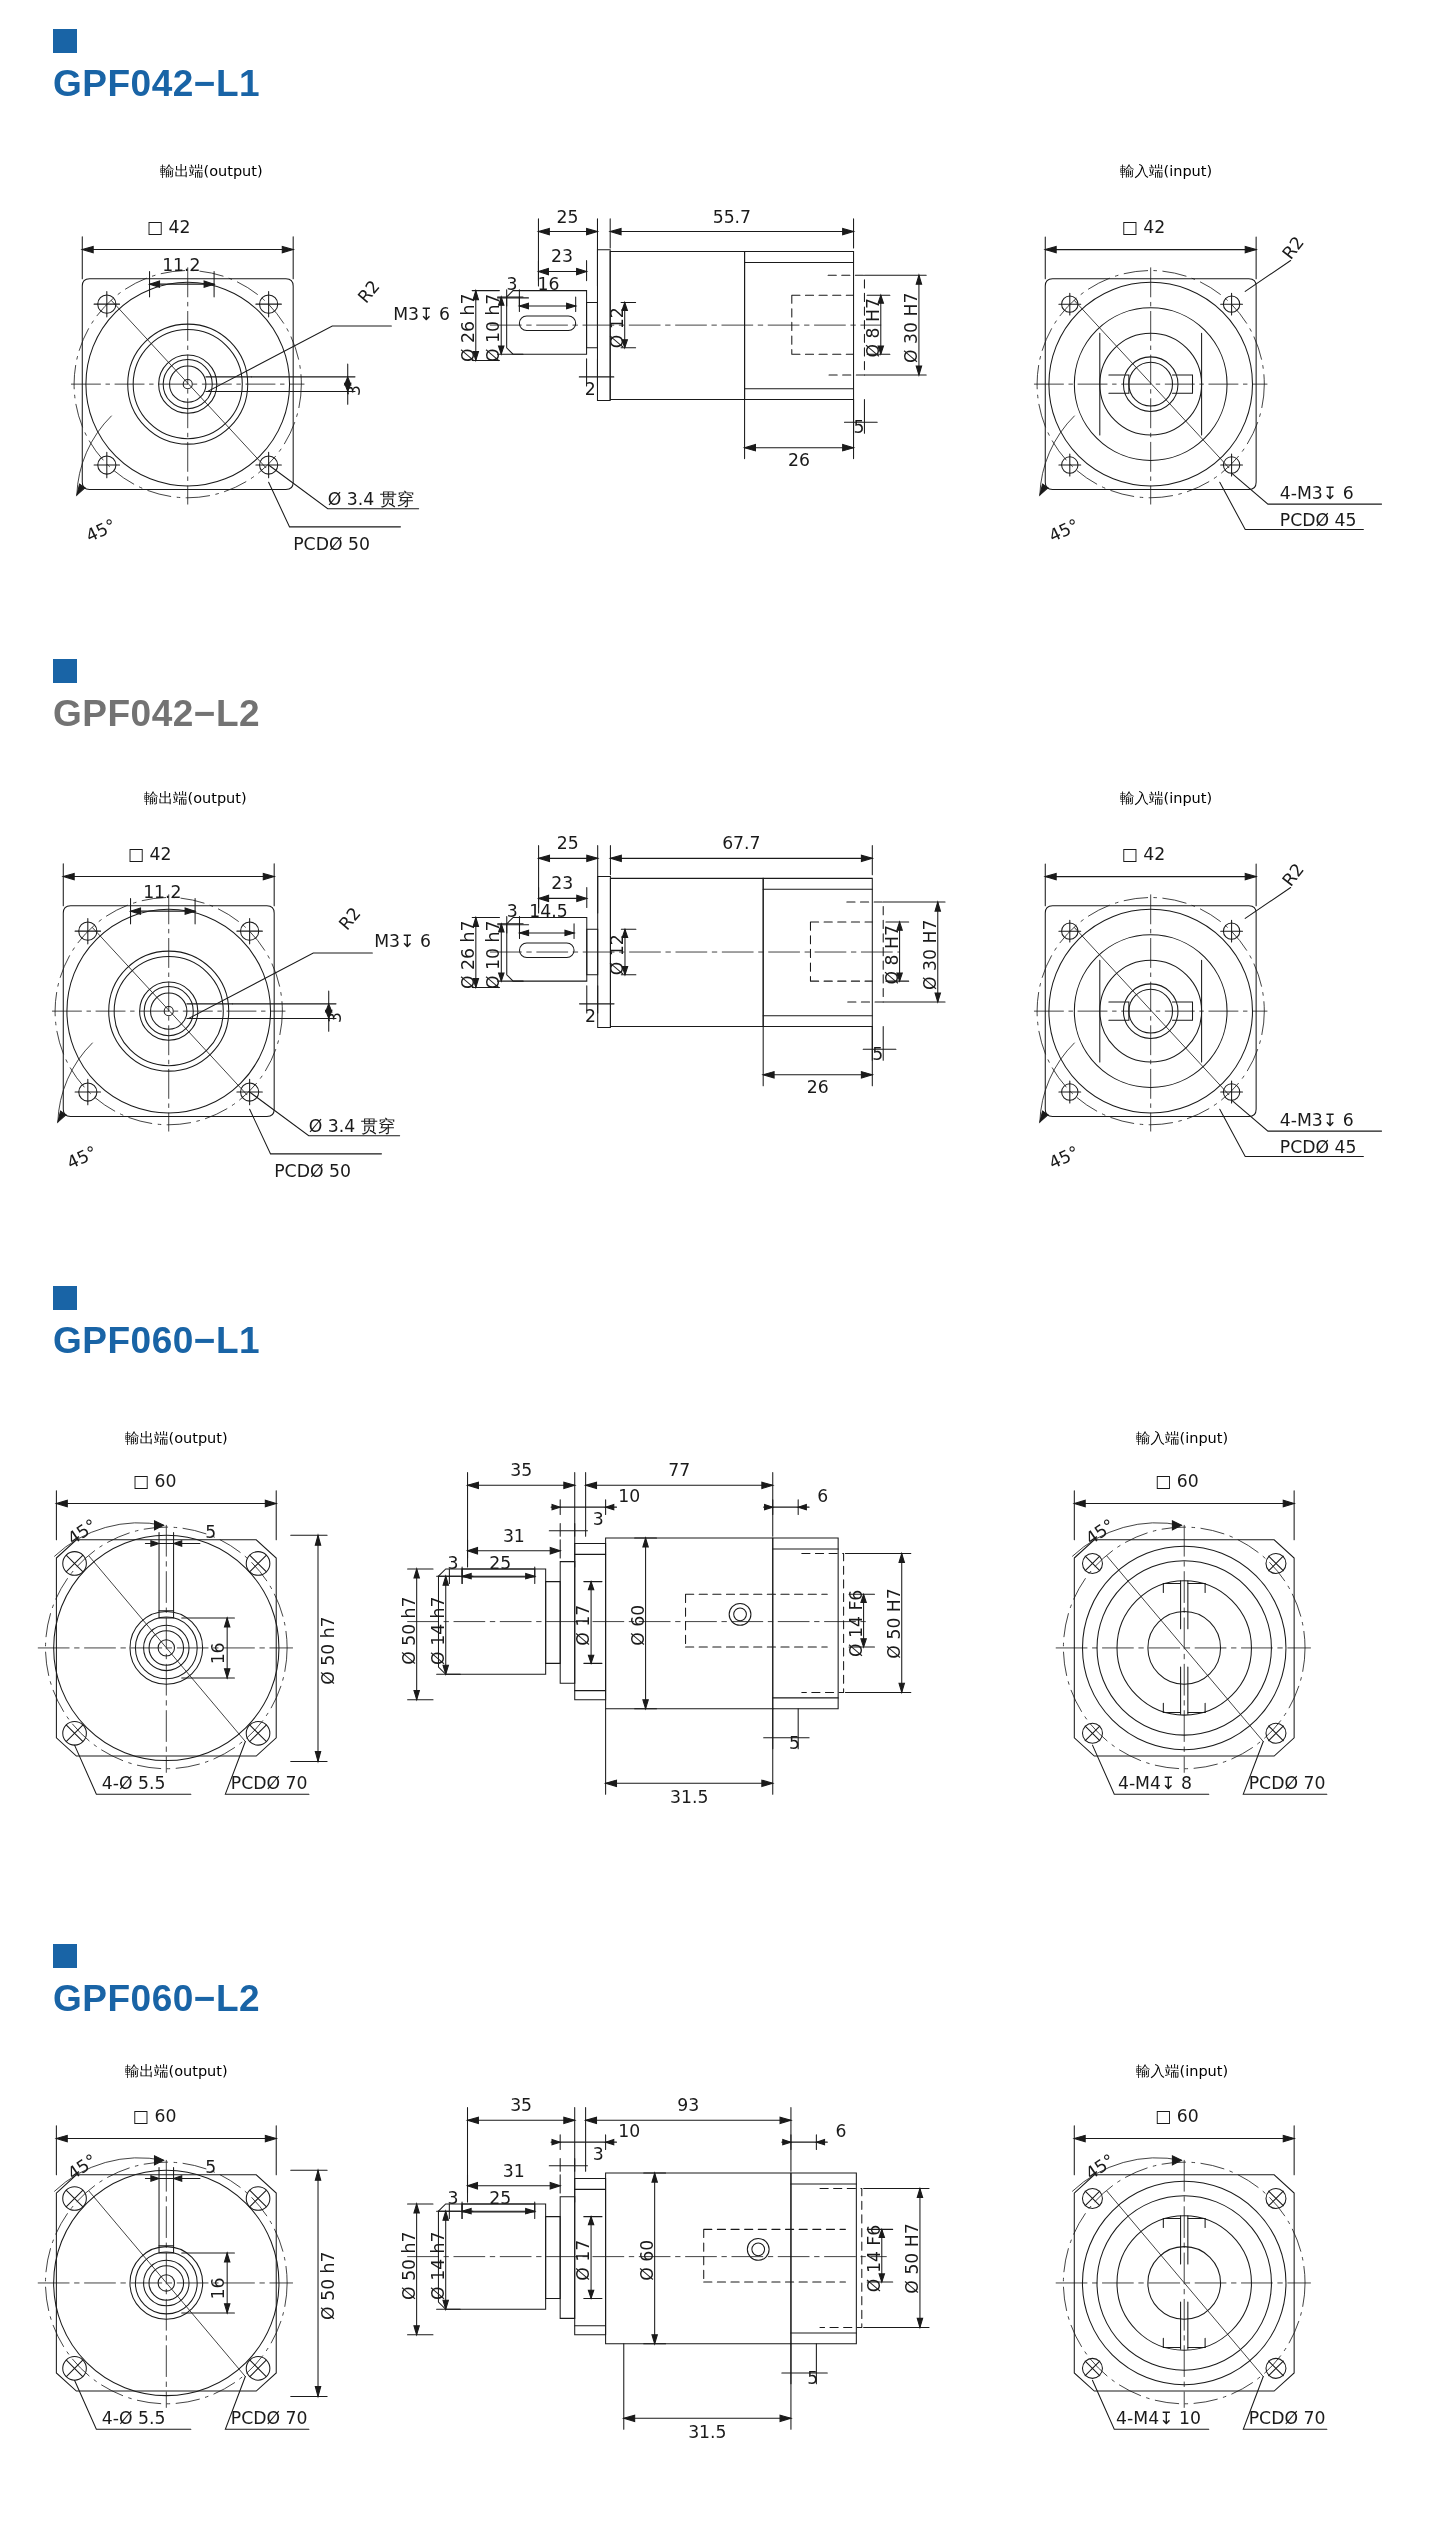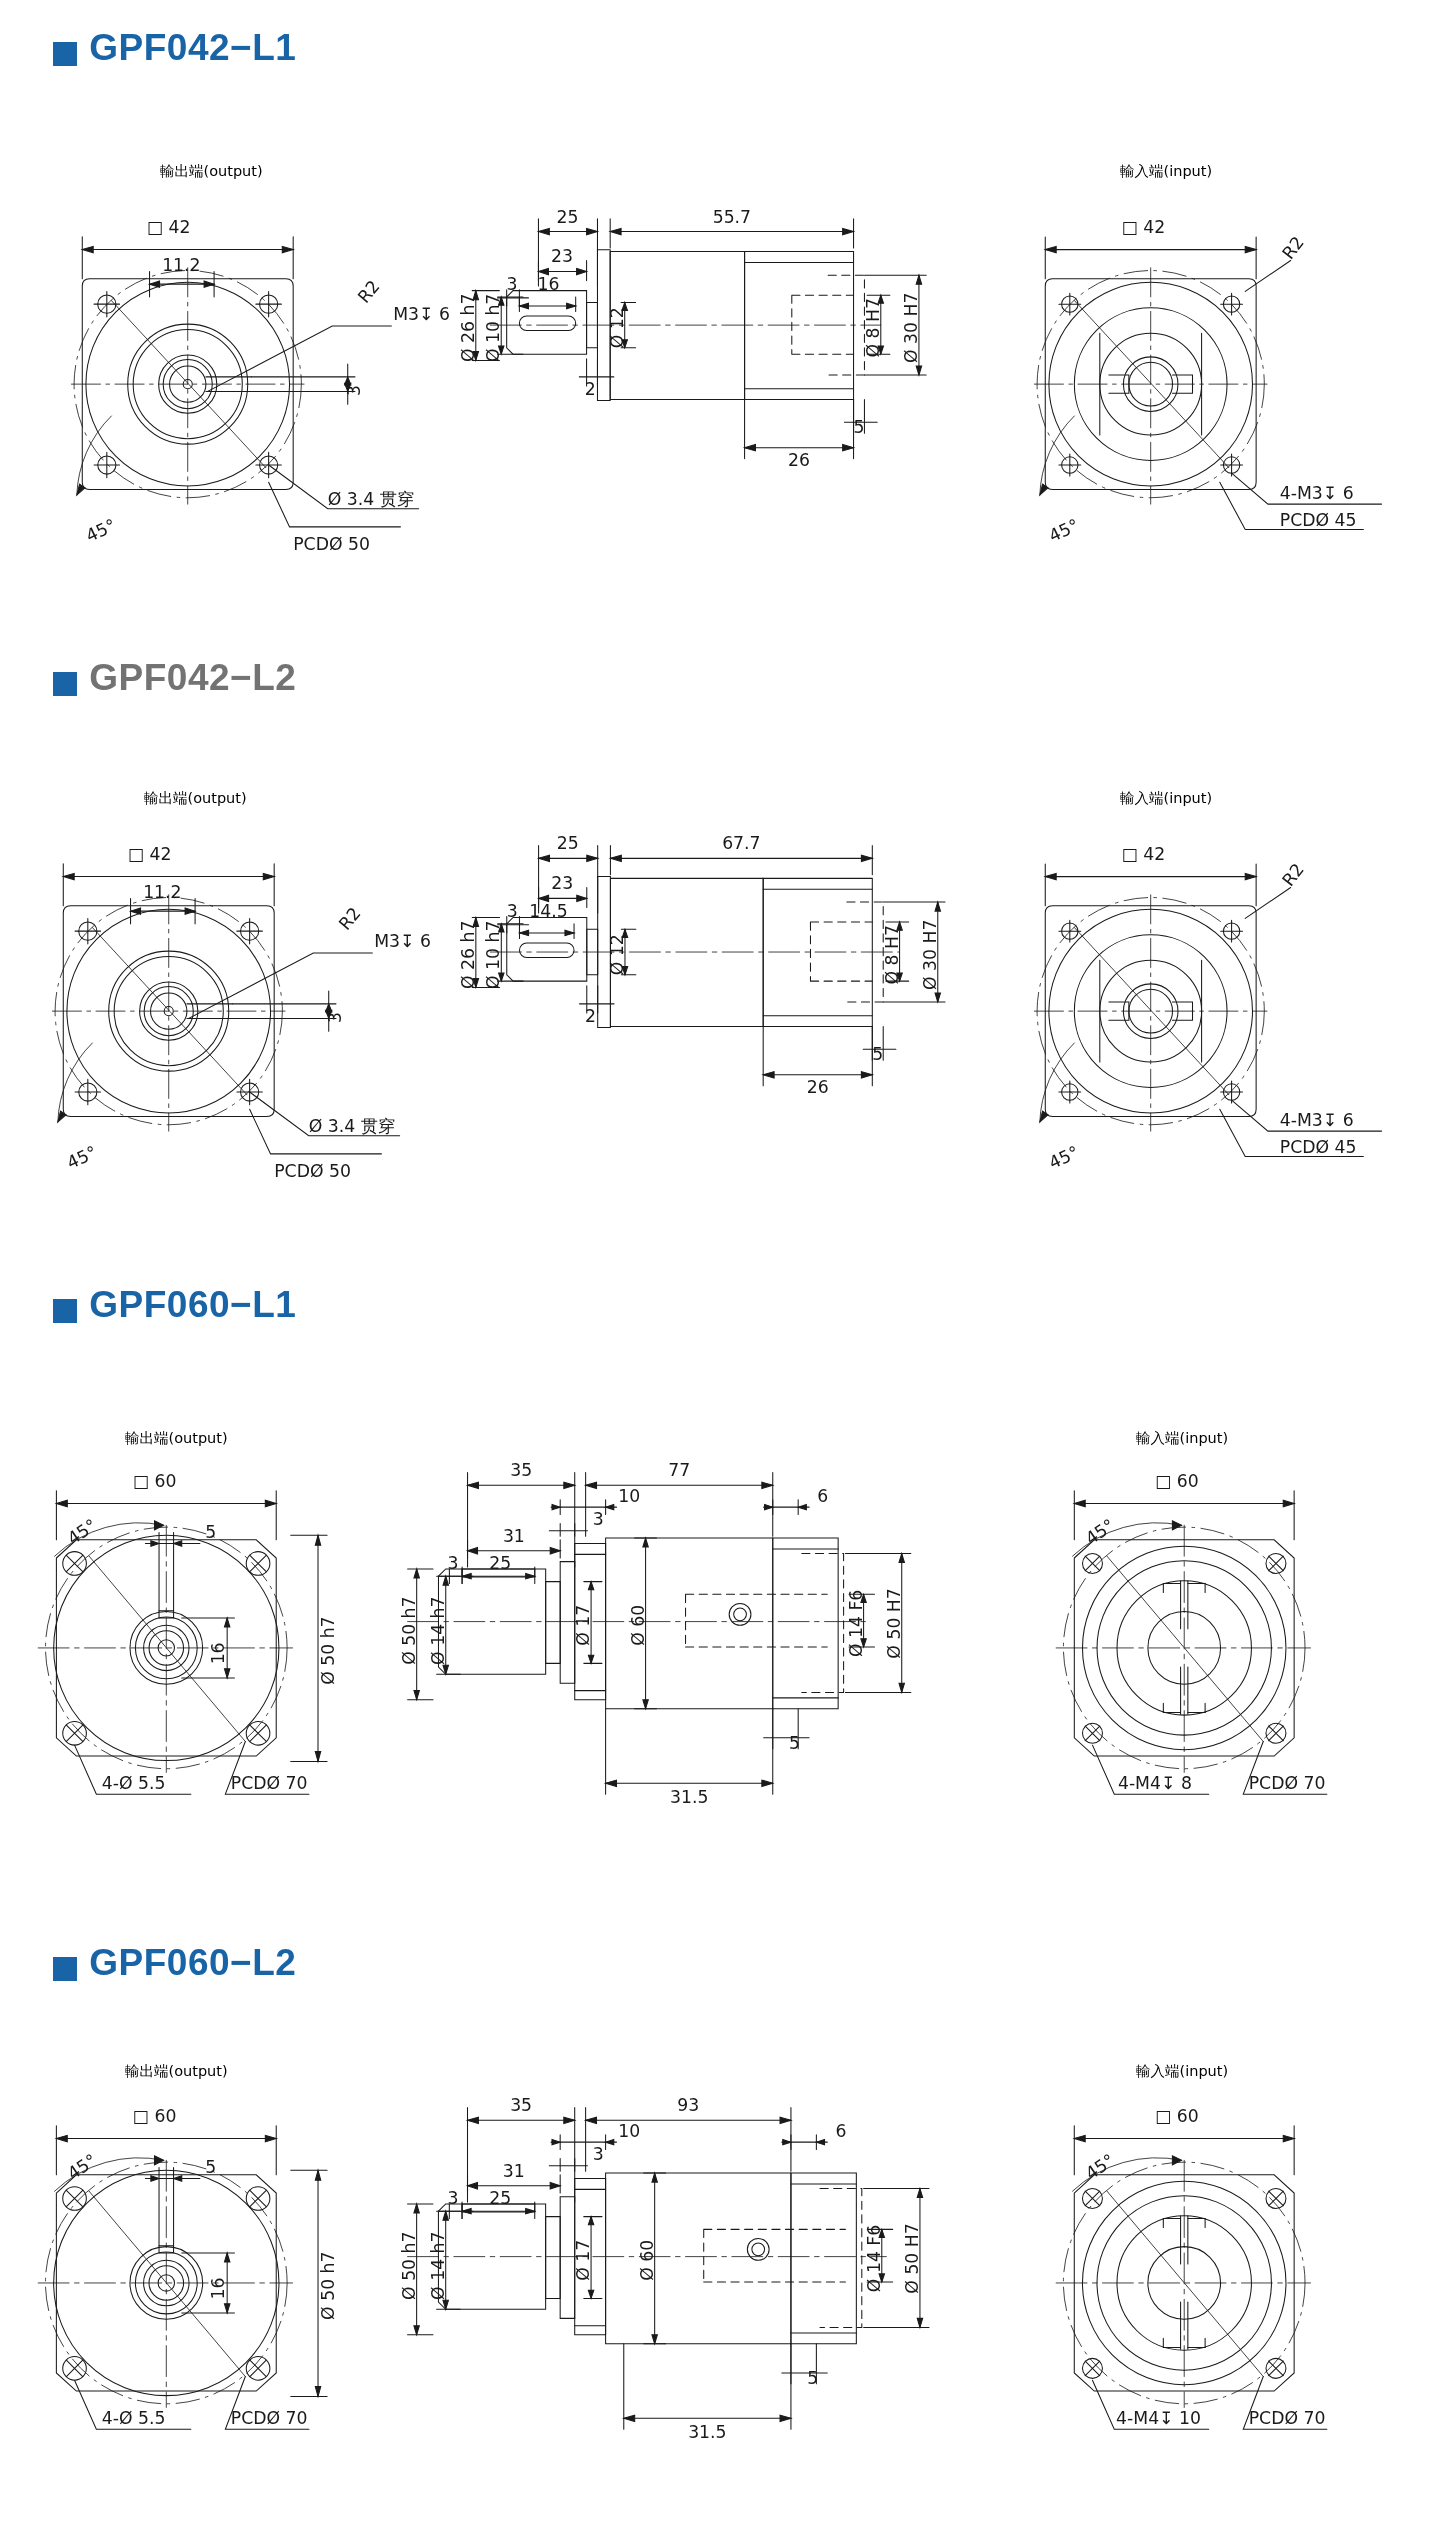--- a/index.html
+++ b/index.html
@@ -1,18 +1,18 @@
 <!DOCTYPE html>
 <html style="font-size:14.5px"><head>
 <meta charset="utf-8">
 <style>
   html,body{margin:0;padding:0;background:#ffffff;}
   body{width:1454px;height:2538px;font-family:"Liberation Sans",sans-serif;color:#000;position:relative;overflow:hidden;}
   .section{position:relative;}
-  .sec-title{display:flex;align-items:flex-end;gap:12.7px;padding-left:53px;}
+  .sec-title{display:flex;align-items:flex-start;gap:12.7px;padding-left:53px;flex-direction:column;}
   .sec-title .bullet{width:23.6px;height:23.6px;display:block;}
   .sec-title .txt{font-size:37px;font-weight:bold;letter-spacing:0.5px;line-height:1;}
   .view-label{position:absolute;font-size:14.5px;font-family:"DejaVu Sans",sans-serif;white-space:nowrap;}
   svg{display:block;}
   .dg{position:absolute;}
 </style>
 </head>
 <body>
 
 <div class="section" style="position:absolute;left:0;top:0;width:1454px;height:627px;">

